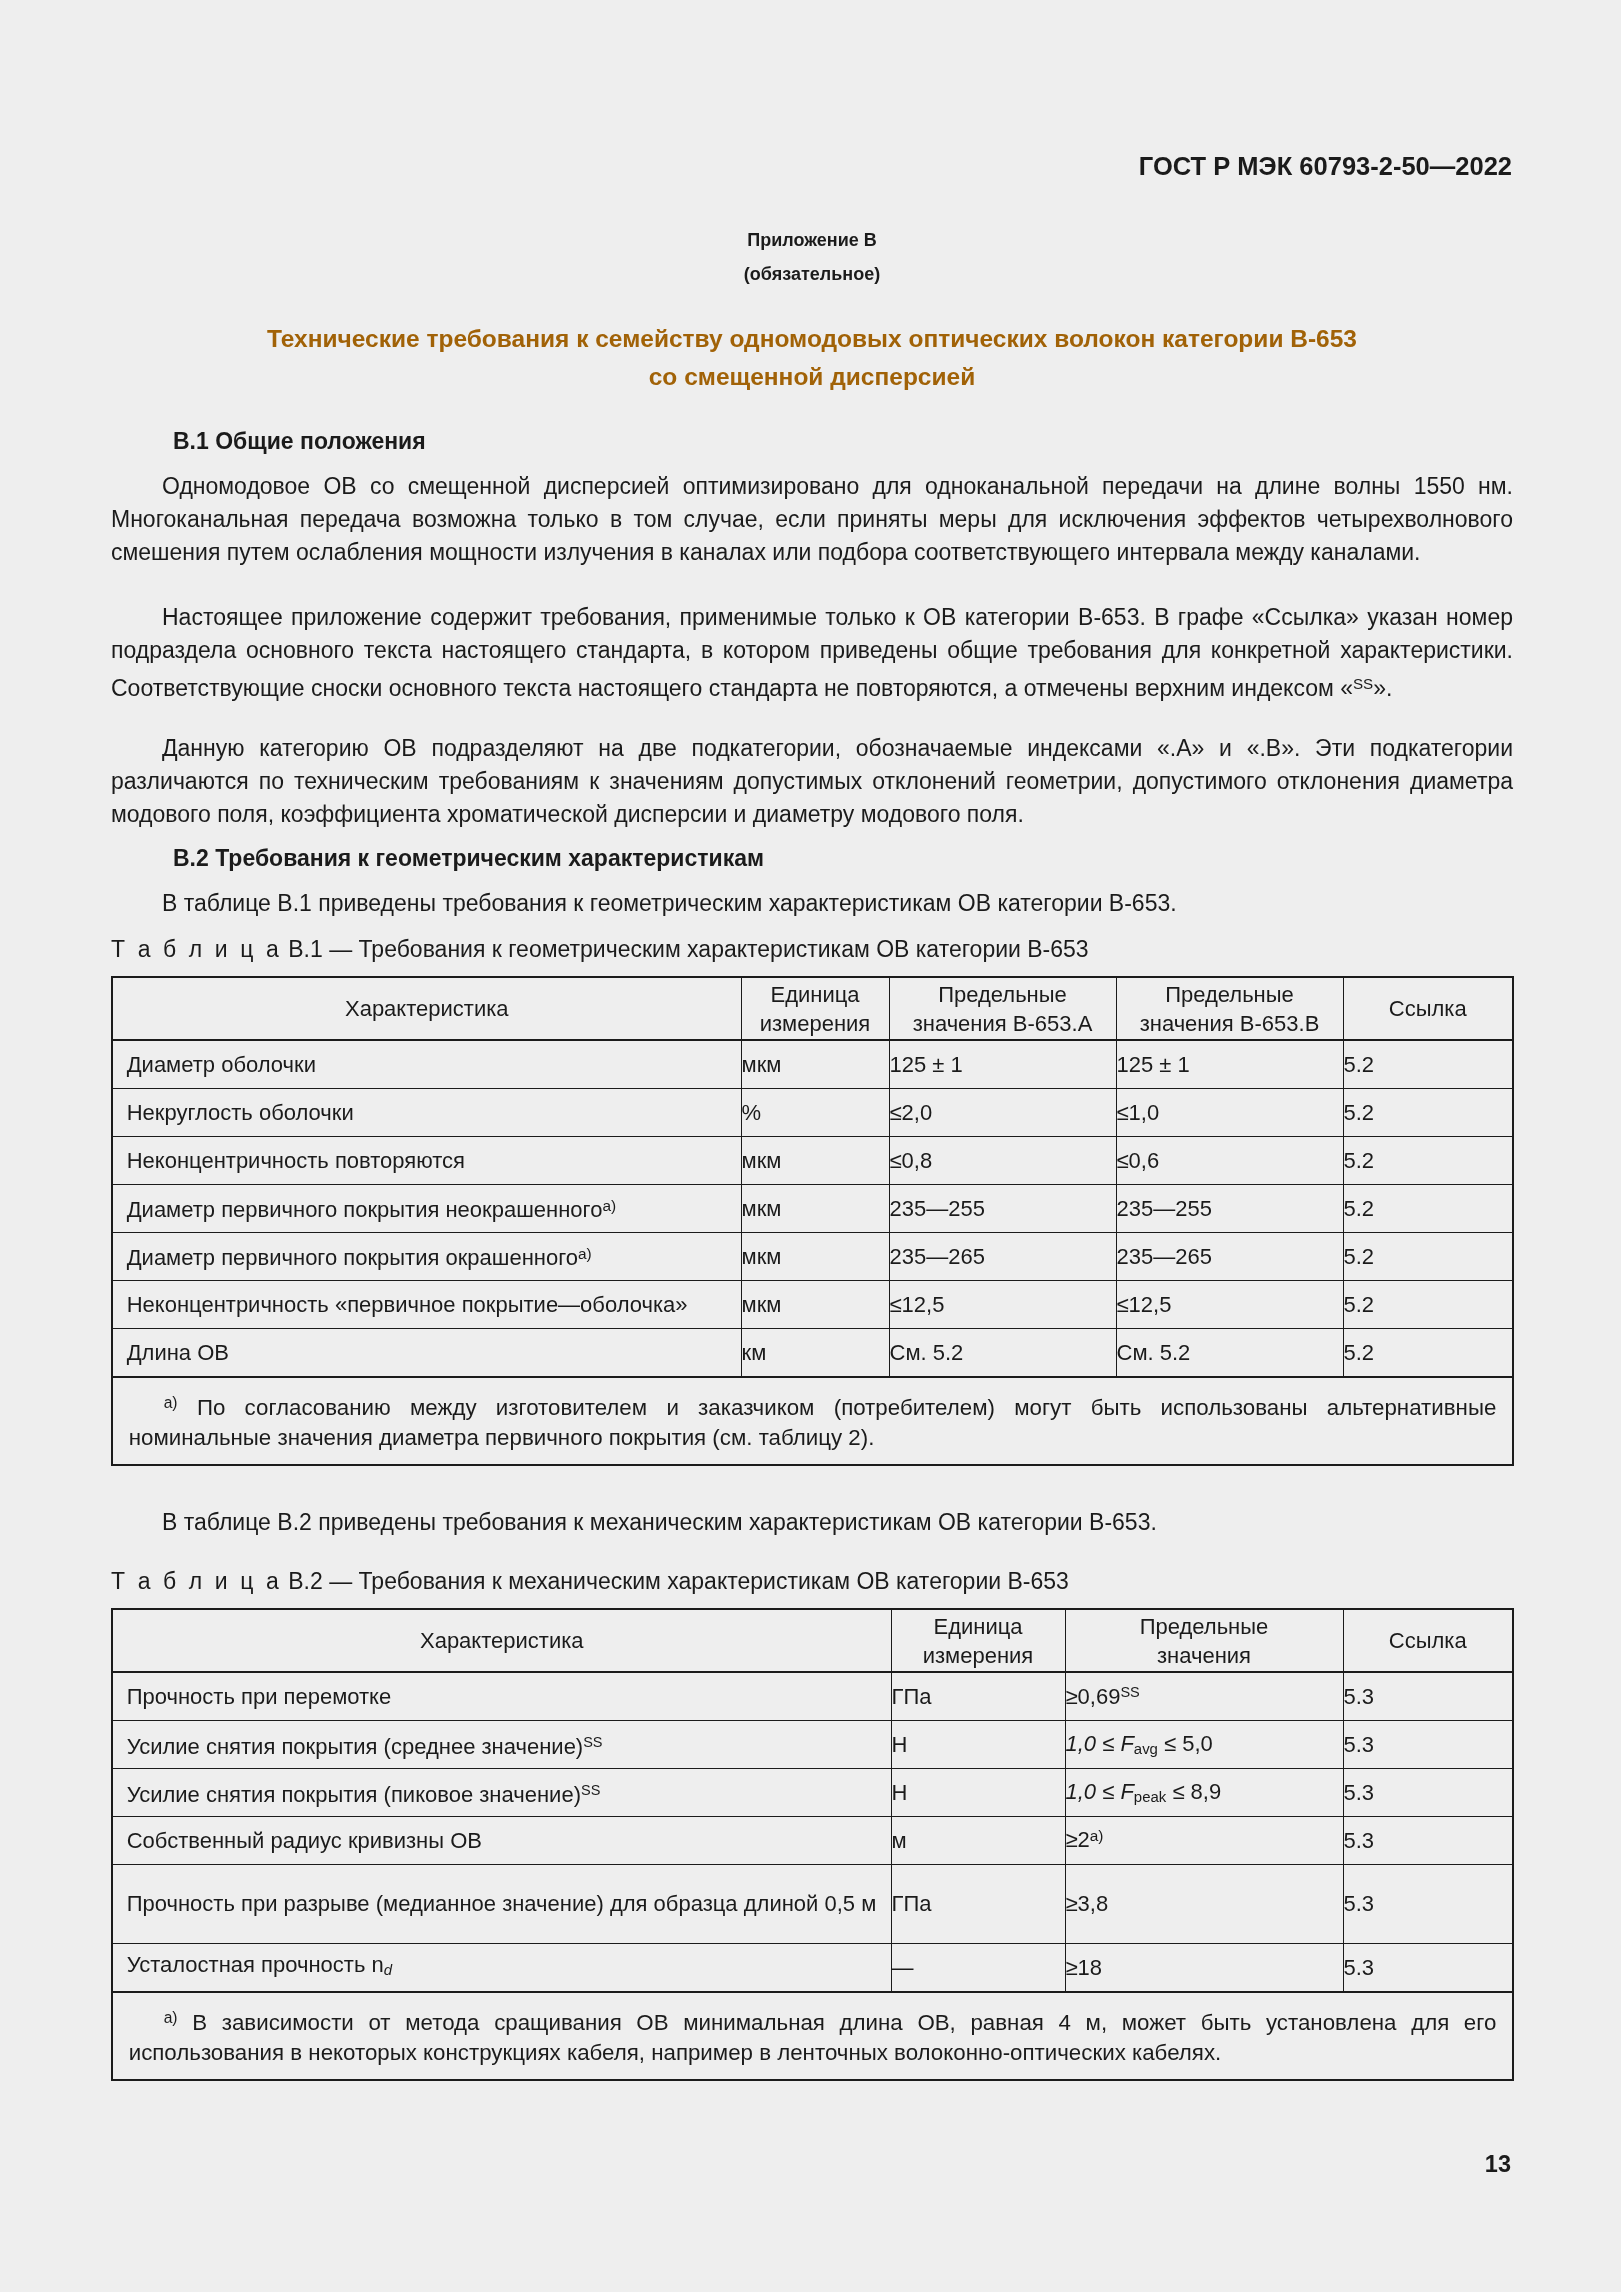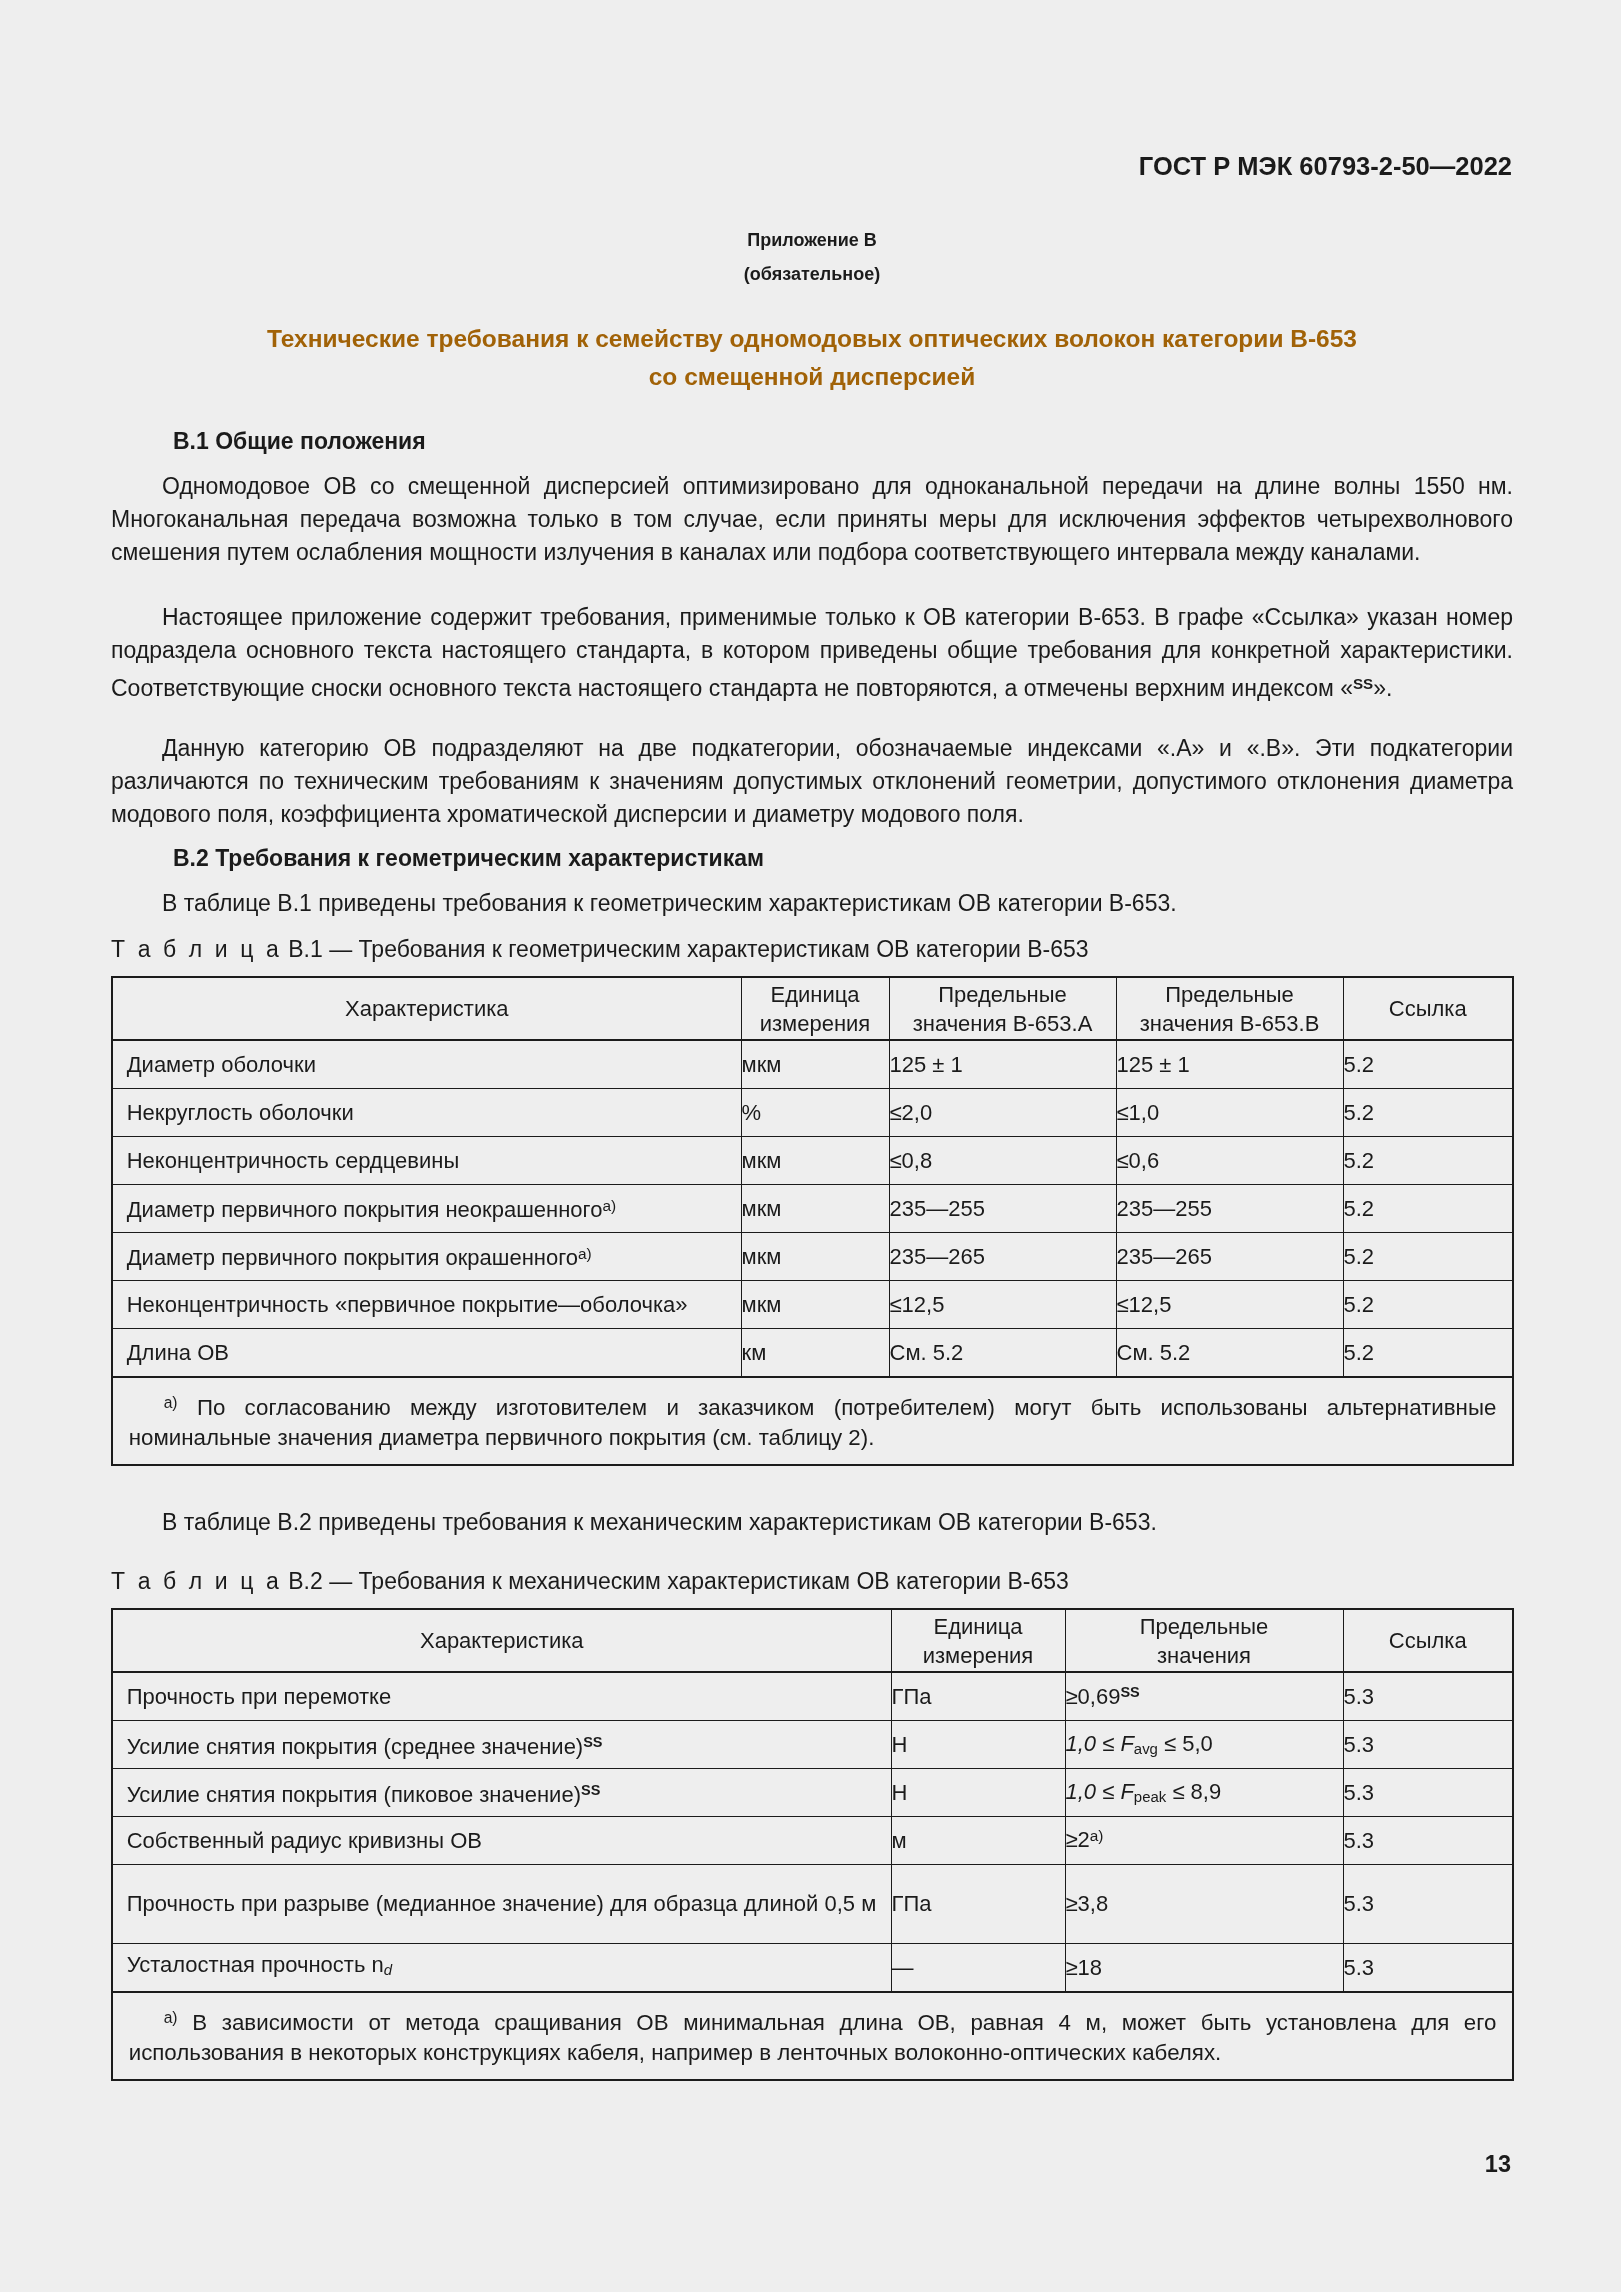--- a/index.html
+++ b/index.html
@@ -72,21 +72,20 @@
     line-height: 33px;
     text-align: justify;
     width: 1402px;
   }
   .para.nojust { text-align: left; }
   .ind { display: inline-block; width: 51px; }
 
   sup.ss {
     font-size: 0.66em;
     vertical-align: 0.45em;
-    font-weight: bold;
   }
   sup.fn {
     font-size: 0.7em;
     vertical-align: 0.42em;
   }
   sub.sb {
     font-size: 0.68em;
     vertical-align: -0.22em;
   }
   i.var { font-style: italic; }
@@ -235,21 +234,21 @@
         <td class="cell-c outer-r">5.2</td>
       </tr>
       <tr class="body-row">
         <td class="cell-l outer-l"><span>Некруглость оболочки</span></td>
         <td class="cell-c">%</td>
         <td class="cell-c">≤2,0</td>
         <td class="cell-c">≤1,0</td>
         <td class="cell-c outer-r">5.2</td>
       </tr>
       <tr class="body-row">
-        <td class="cell-l outer-l"><span>Неконцентричность сердцевины</span></td>
+        <td class="cell-l outer-l"><span>Неконцентричность повторяются</span></td>
         <td class="cell-c">мкм</td>
         <td class="cell-c">≤0,8</td>
         <td class="cell-c">≤0,6</td>
         <td class="cell-c outer-r">5.2</td>
       </tr>
       <tr class="body-row">
         <td class="cell-l outer-l"><span>Диаметр первичного покрытия неокрашенного</span><sup class="fn">а)</sup></td>
         <td class="cell-c">мкм</td>
         <td class="cell-c">235—255</td>
         <td class="cell-c">235—255</td>

